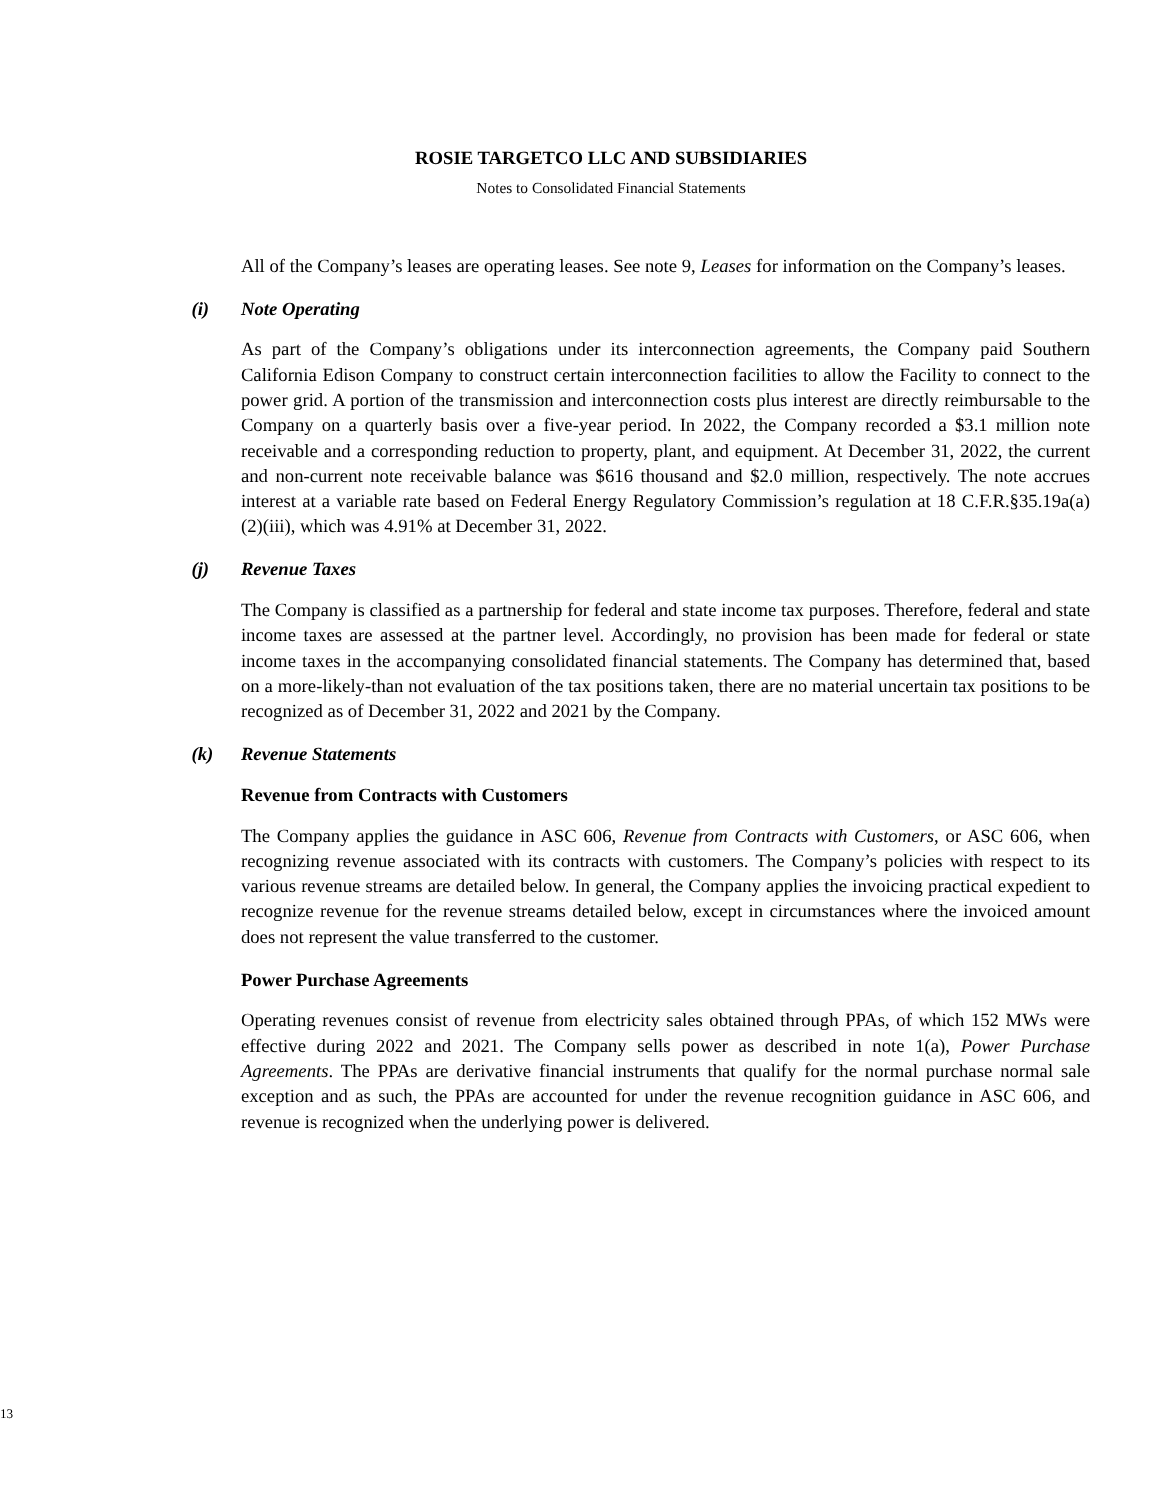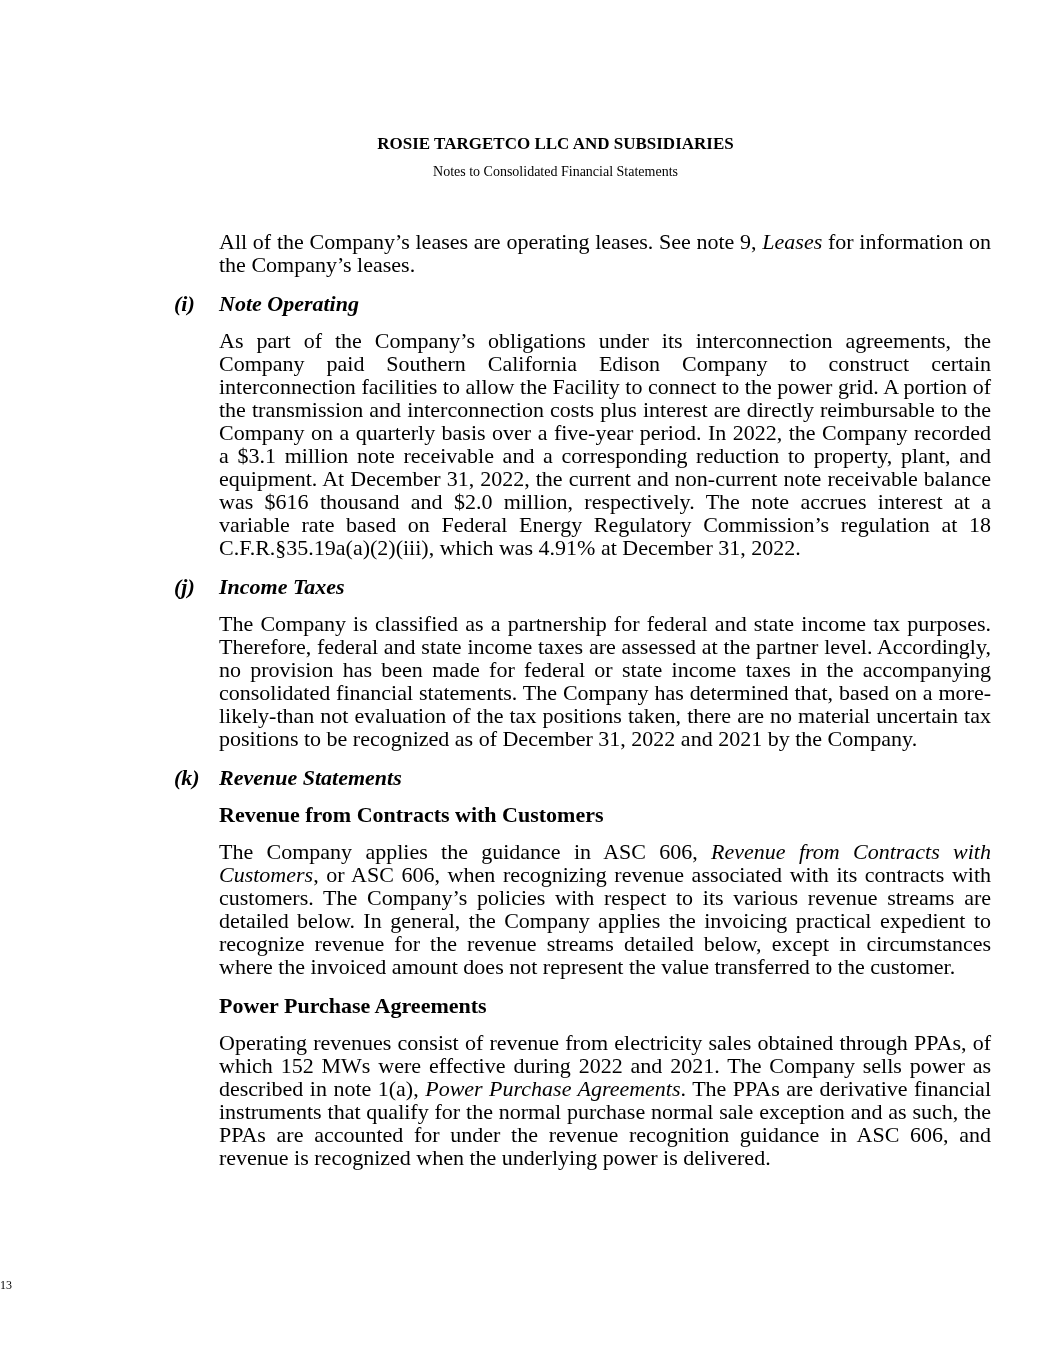--- a/index.html
+++ b/index.html
@@ -29,21 +29,21 @@
   }
   .doc-header .subtitle,
   .doc-header .dateline {
     font-size: 14px;
     font-weight: normal;
     line-height: 28px;
     margin: 0;
   }
   .doc-body {
     margin: 44px 92px 0 146px;
-    font-size: 22px;
+    font-size: 17px;
     line-height: 23px;
   }
   .para {
     margin: 0 0 16px 45px;
     text-align: justify;
   }
   .section-heading {
     display: flex;
     font-weight: bold;
     font-style: italic;
@@ -82,21 +82,21 @@
     <p class="para"><span>All of the Company’s leases are operating leases. See note 9, </span><em>Leases</em><span> for information on the Company’s leases.</span></p>
 
     <div class="section-heading">
       <span class="sec-label">(i)</span>
       <span class="sec-title">Note Operating</span>
     </div>
     <p class="para">As part of the Company’s obligations under its interconnection agreements, the Company paid Southern California Edison Company to construct certain interconnection facilities to allow the Facility to connect to the power grid. A portion of the transmission and interconnection costs plus interest are directly reimbursable to the Company on a quarterly basis over a five-year period. In 2022, the Company recorded a $3.1 million note receivable and a corresponding reduction to property, plant, and equipment. At December 31, 2022, the current and non-current note receivable balance was $616 thousand and $2.0 million, respectively. The note accrues interest at a variable rate based on Federal Energy Regulatory Commission’s regulation at 18 C.F.R.§35.19a(a)(2)(iii), which was 4.91% at December 31, 2022.</p>
 
     <div class="section-heading">
       <span class="sec-label">(j)</span>
-      <span class="sec-title">Income Taxes</span>
+      <span class="sec-title">Revenue Taxes</span>
     </div>
     <p class="para">The Company is classified as a partnership for federal and state income tax purposes. Therefore, federal and state income taxes are assessed at the partner level. Accordingly, no provision has been made for federal or state income taxes in the accompanying consolidated financial statements. The Company has determined that, based on a more-likely-than not evaluation of the tax positions taken, there are no material uncertain tax positions to be recognized as of December 31, 2022 and 2021 by the Company.</p>
 
     <div class="section-heading">
       <span class="sec-label">(k)</span>
       <span class="sec-title">Revenue Statements</span>
     </div>
 
     <p class="sub-heading">Revenue from Contracts with Customers</p>
     <p class="para"><span>The Company applies the guidance in ASC 606, </span><em>Revenue from Contracts with Customers</em><span>, or ASC 606, when recognizing revenue associated with its contracts with customers. The Company’s policies with respect to its various revenue streams are detailed below. In general, the Company applies the invoicing practical expedient to recognize revenue for the revenue streams detailed below, except in circumstances where the invoiced amount does not represent the value transferred to the customer.</span></p>

